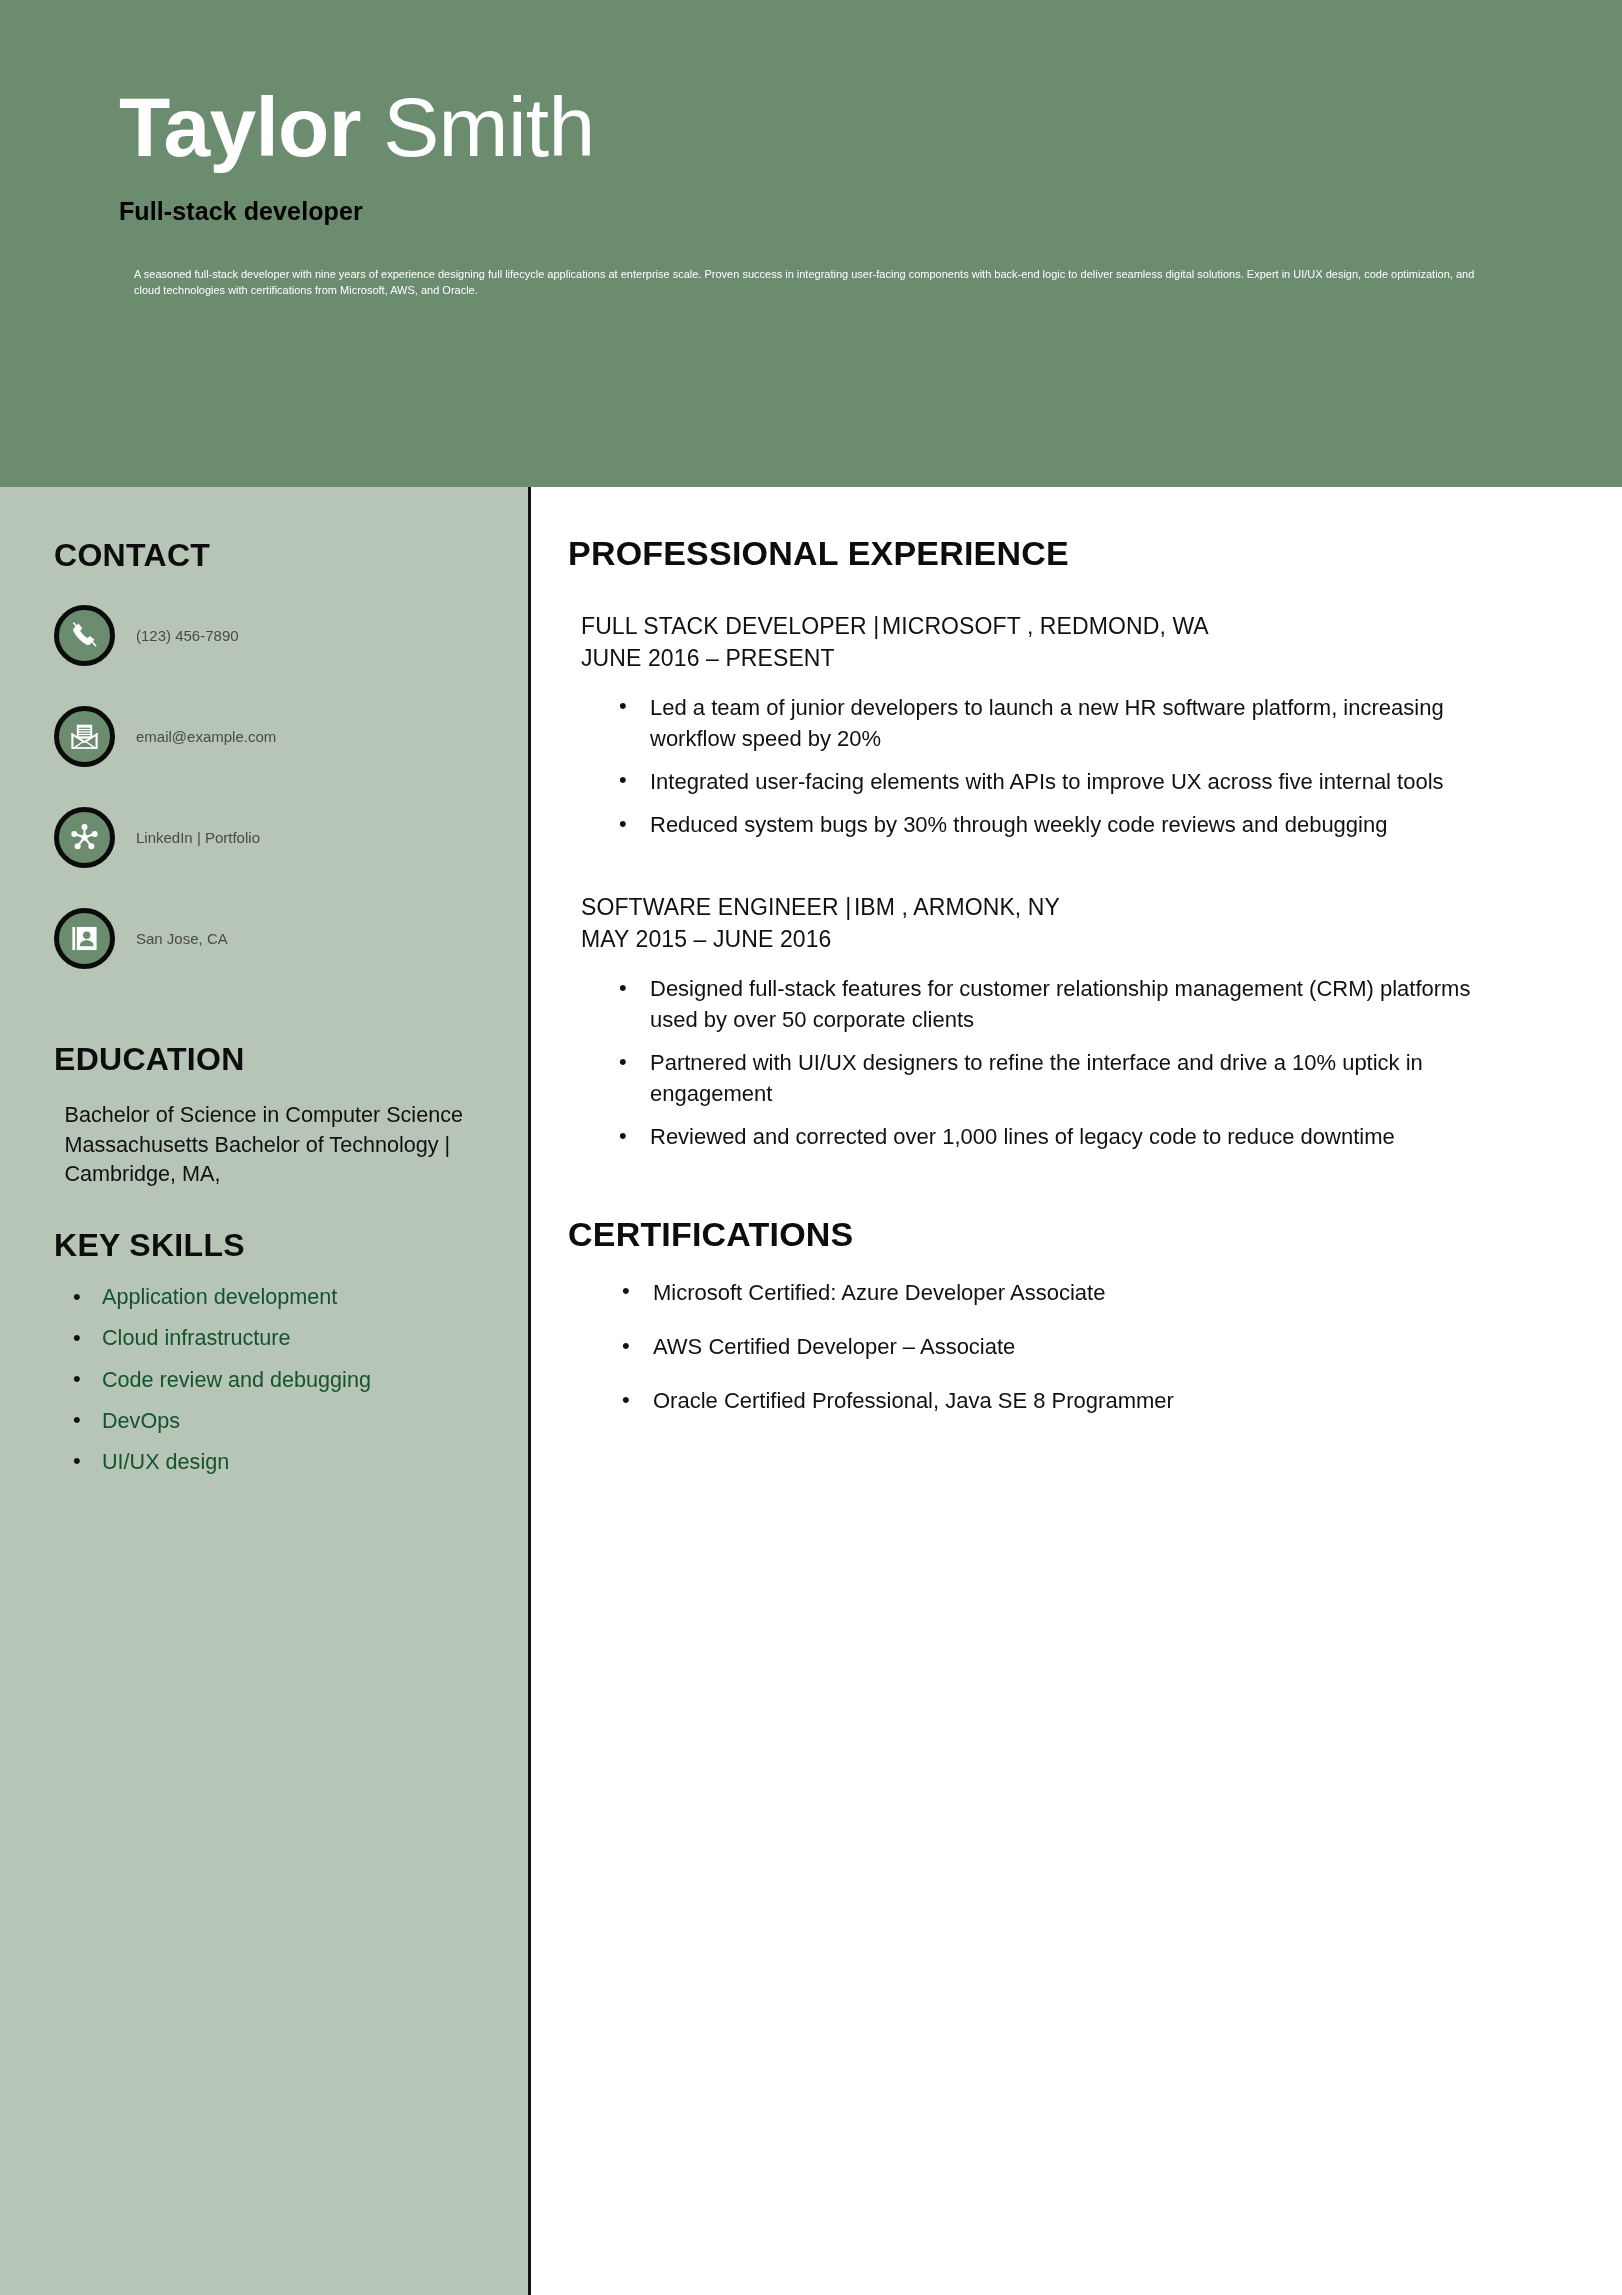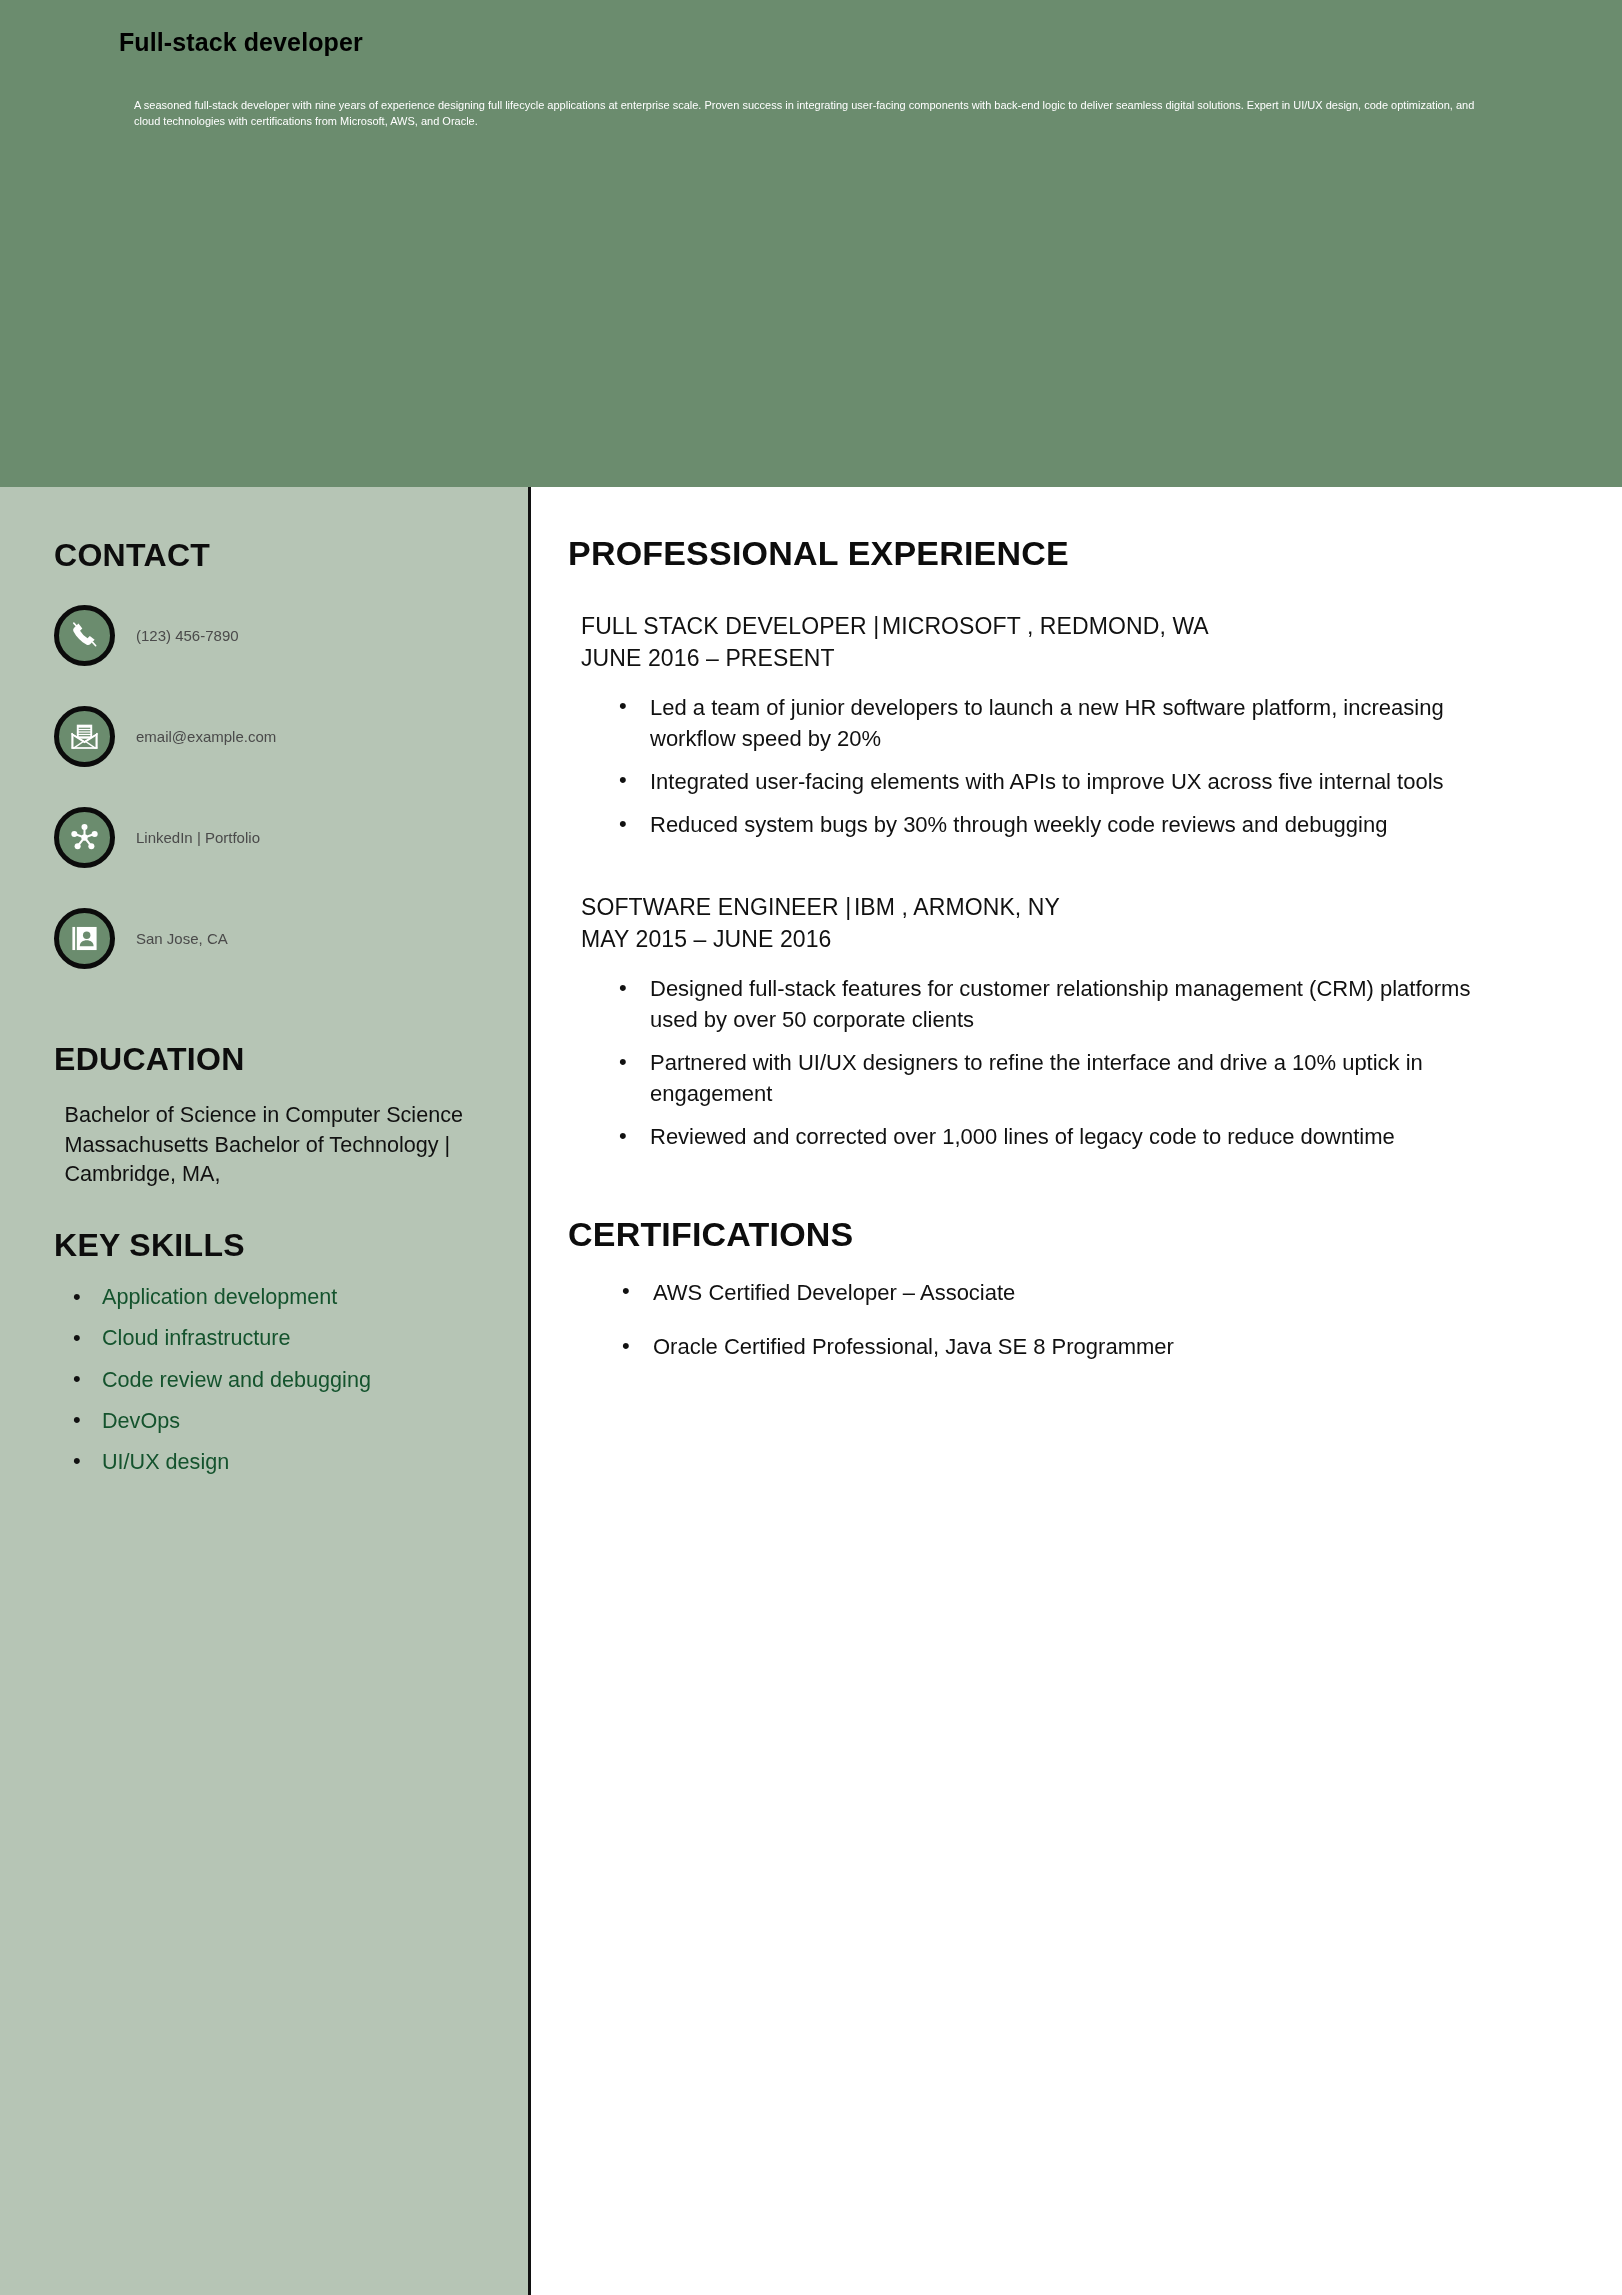--- a/index.html
+++ b/index.html
@@ -233,20 +233,21 @@
     left: -31px;
     top: -1.3px;
     font-size: 22px;
     color: #111111;
   }
 </style>
 </head>
 <body>
 
 <div class="header">
+  <h1 class="name-line"><span class="name-first">Taylor</span><span class="name-last"> Smith</span></h1>
   <div class="job-title">Full-stack developer</div>
   <p class="summary">A seasoned full-stack developer with nine years of experience designing full lifecycle applications at enterprise scale. Proven success in integrating user-facing components with back-end logic to deliver seamless digital solutions. Expert in UI/UX design, code optimization, and cloud technologies with certifications from Microsoft, AWS, and Oracle.</p>
 </div>
 
 <div class="sidebar">
 
   <h2 class="sb-heading contact">CONTACT</h2>
 
   <ul class="contact-list">
 
@@ -361,18 +362,19 @@
     <div class="job-head">MAY 2015 – JUNE 2016</div>
     <ul class="bullets">
       <li>Designed full-stack features for customer relationship management (CRM) platforms used by over 50 corporate clients</li>
       <li>Partnered with UI/UX designers to refine the interface and drive a 10% uptick in engagement</li>
       <li>Reviewed and corrected over 1,000 lines of legacy code to reduce downtime</li>
     </ul>
   </div>
 
   <h2 class="main-heading certifications">CERTIFICATIONS</h2>
   <ul class="cert-list">
+    <li>Microsoft Certified: Azure Developer Associate</li>
     <li>AWS Certified Developer – Associate</li>
     <li>Oracle Certified Professional, Java SE 8 Programmer</li>
   </ul>
 
 </div>
 
 
 </body></html>

